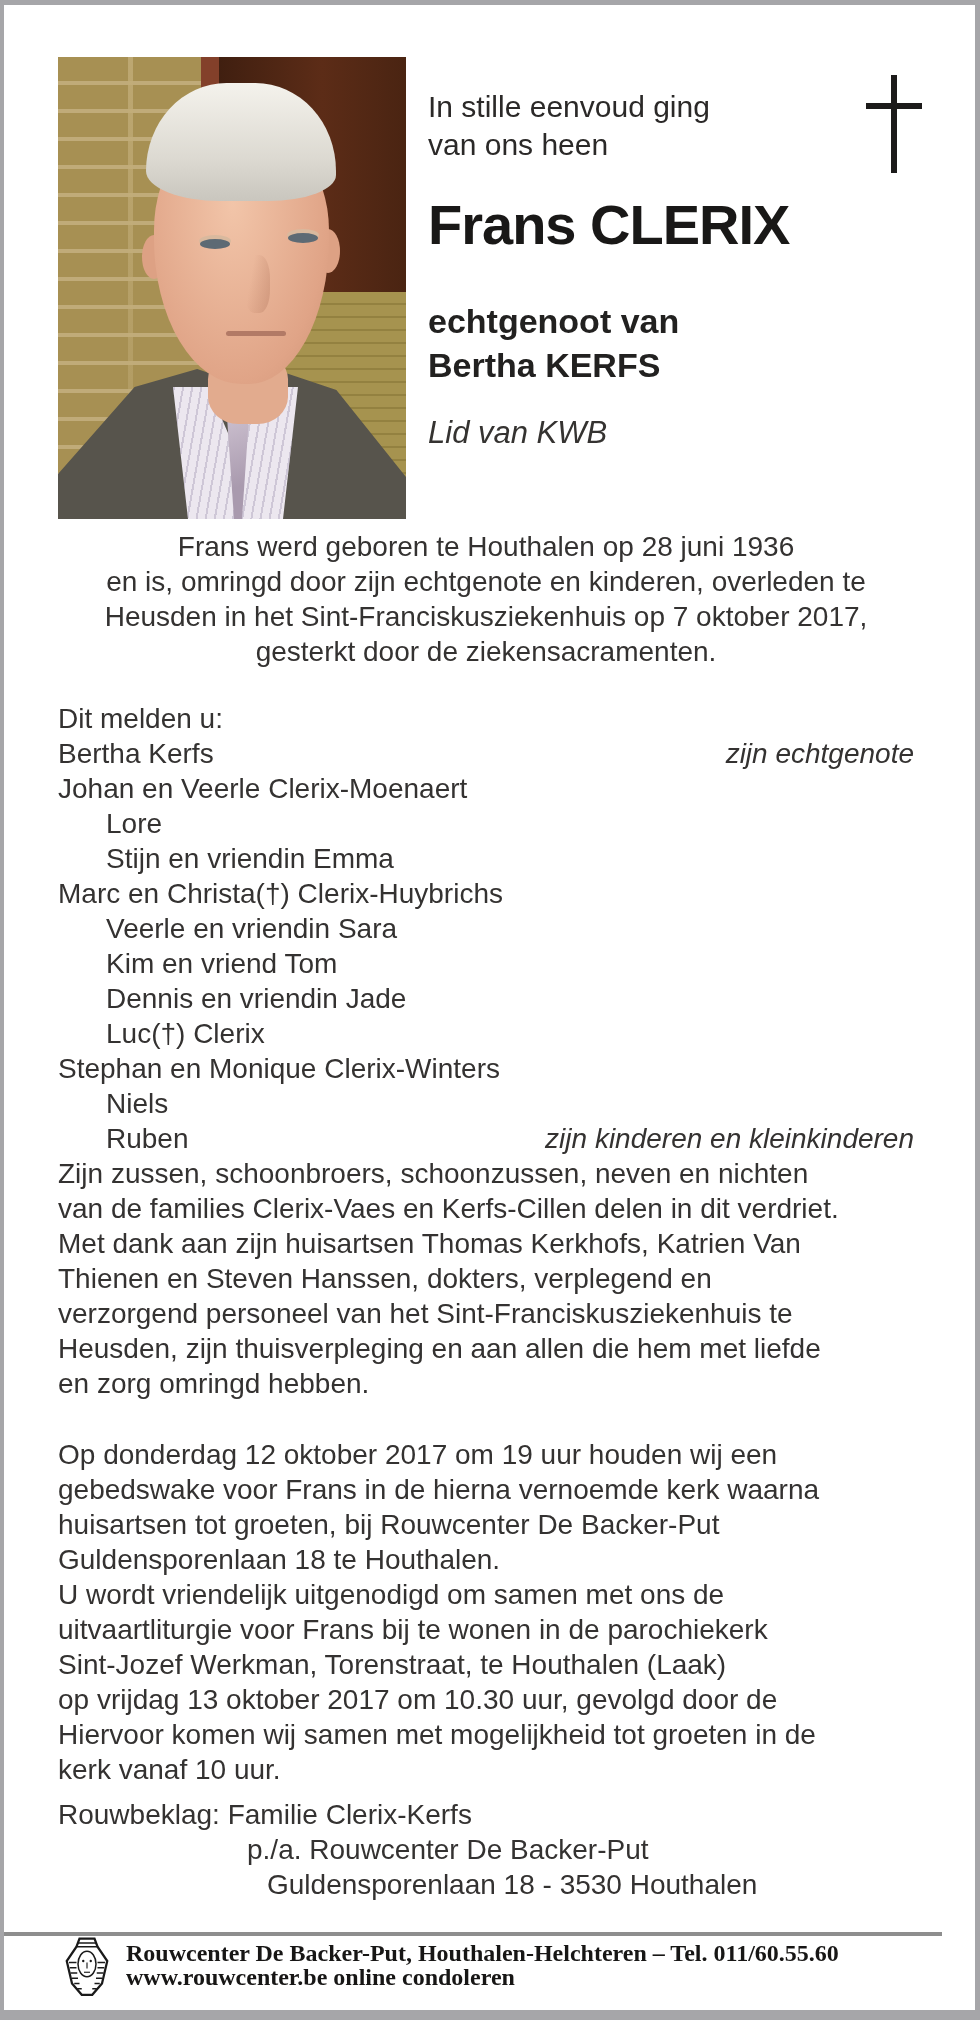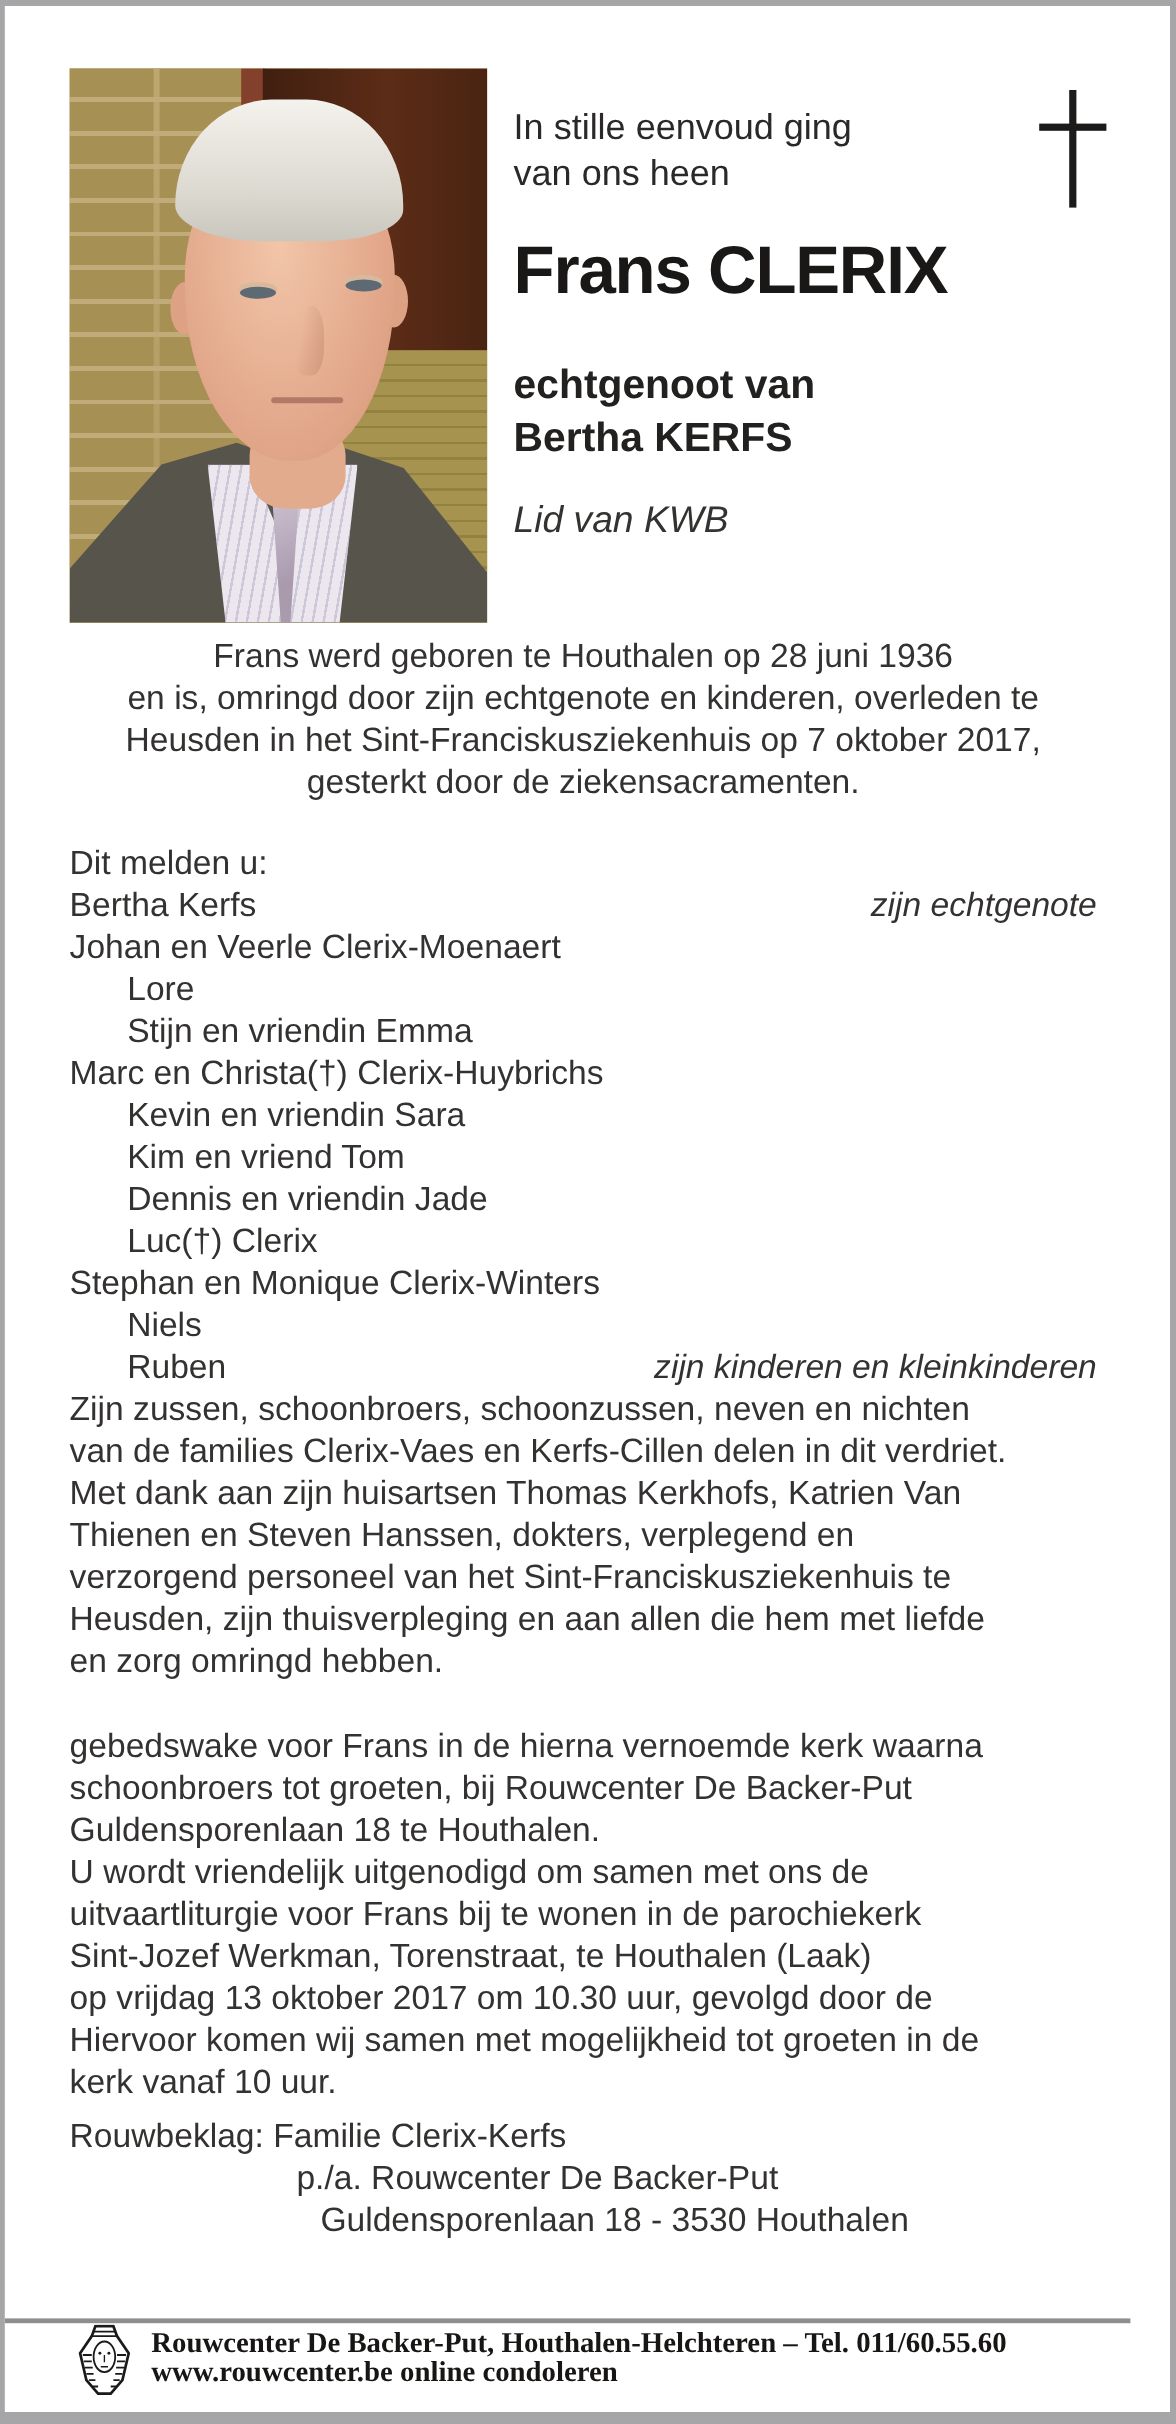--- a/index.html
+++ b/index.html
@@ -132,21 +132,21 @@
     <div>
       <div class="ln">Dit melden u:</div>
       <div class="row">
         <span class="ln">Bertha Kerfs</span>
         <span class="note">zijn echtgenote</span>
       </div>
       <div class="ln">Johan en Veerle Clerix-Moenaert</div>
       <div class="ln indent">Lore</div>
       <div class="ln indent">Stijn en vriendin Emma</div>
       <div class="ln">Marc en Christa(†) Clerix-Huybrichs</div>
-      <div class="ln indent">Kevin en vriendin Sara</div>
+      <div class="ln indent">Veerle en vriendin Sara</div>
       <div class="ln indent">Kim en vriend Tom</div>
       <div class="ln indent">Dennis en vriendin Jade</div>
       <div class="ln indent">Luc(†) Clerix</div>
       <div class="ln">Stephan en Monique Clerix-Winters</div>
       <div class="ln indent">Niels</div>
       <div class="row">
         <span class="ln indent">Ruben</span>
         <span class="note">zijn kinderen en kleinkinderen</span>
       </div>
     </div>
@@ -155,22 +155,23 @@
       <div class="ln">Zijn zussen, schoonbroers, schoonzussen, neven en nichten</div>
       <div class="ln">van de families Clerix-Vaes en Kerfs-Cillen delen in dit verdriet.</div>
       <div class="ln">Met dank aan zijn huisartsen Thomas Kerkhofs, Katrien Van</div>
       <div class="ln">Thienen en Steven Hanssen, dokters, verplegend en</div>
       <div class="ln">verzorgend personeel van het Sint-Franciskusziekenhuis te</div>
       <div class="ln">Heusden, zijn thuisverpleging en aan allen die hem met liefde</div>
       <div class="ln">en zorg omringd hebben.</div>
     </div>
 
     <div class="service">
+      <div class="ln">Op donderdag 12 oktober 2017 om 19 uur houden wij een</div>
       <div class="ln">gebedswake voor Frans in de hierna vernoemde kerk waarna</div>
-      <div class="ln">schoonbroers tot groeten, bij Rouwcenter De Backer-Put</div>
+      <div class="ln">huisartsen tot groeten, bij Rouwcenter De Backer-Put</div>
       <div class="ln">Guldensporenlaan 18 te Houthalen.</div>
       <div class="ln">U wordt vriendelijk uitgenodigd om samen met ons de</div>
       <div class="ln">uitvaartliturgie voor Frans bij te wonen in de parochiekerk</div>
       <div class="ln">Sint-Jozef Werkman, Torenstraat, te Houthalen (Laak)</div>
       <div class="ln"><span>op </span><b class="inlinebold">vrijdag 13 oktober 2017 om 10.30 uur</b><span>, gevolgd door de</span></div>
       <div class="ln">Hiervoor komen wij samen met mogelijkheid tot groeten in de</div>
       <div class="ln">kerk vanaf 10 uur.</div>
     </div>
 
     <div class="mourning">

